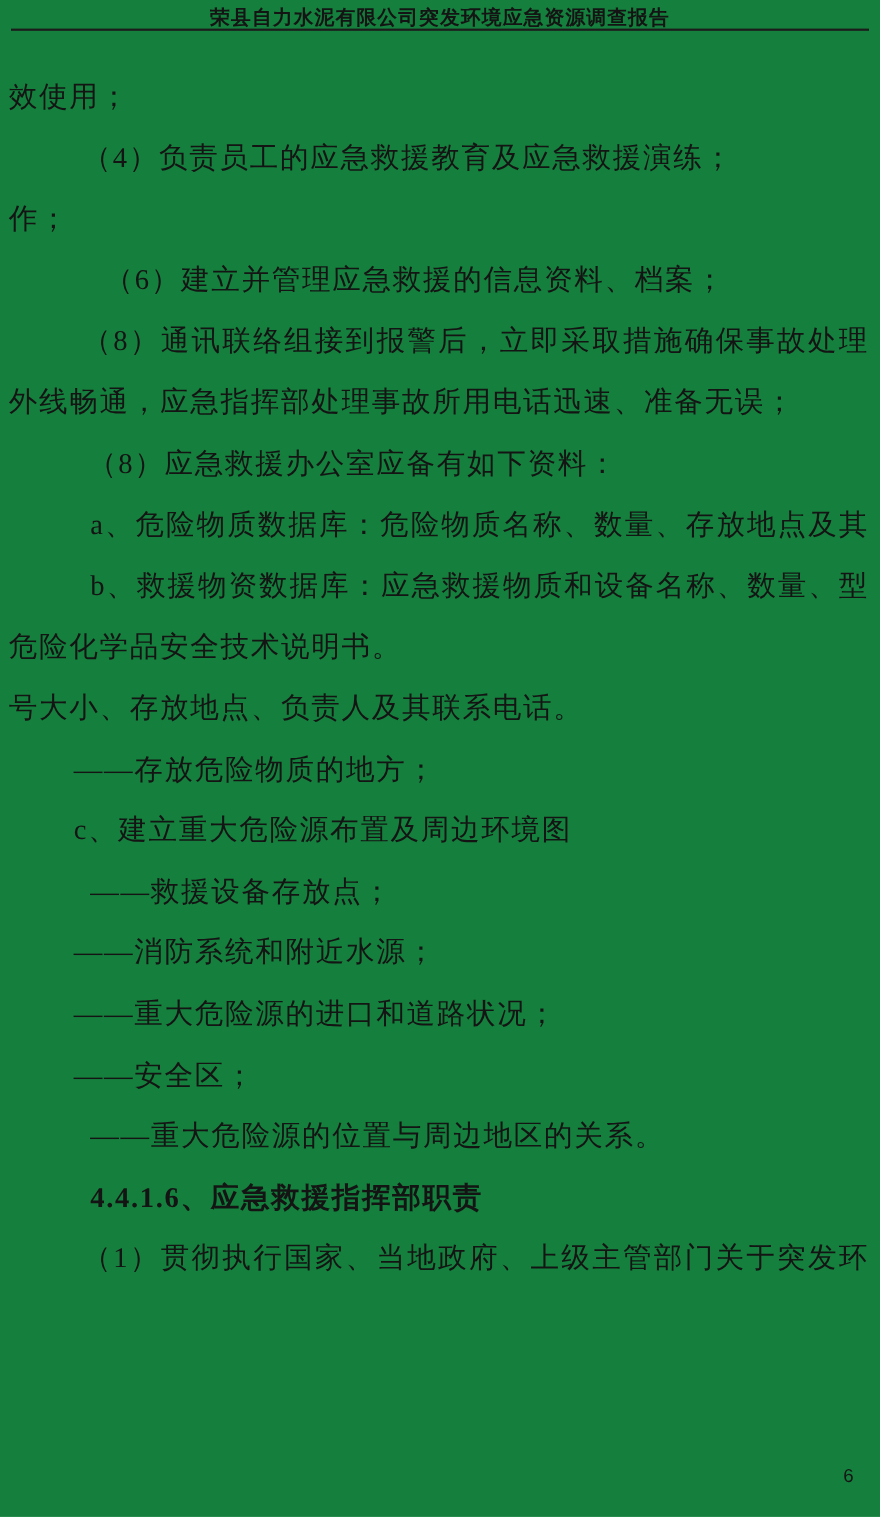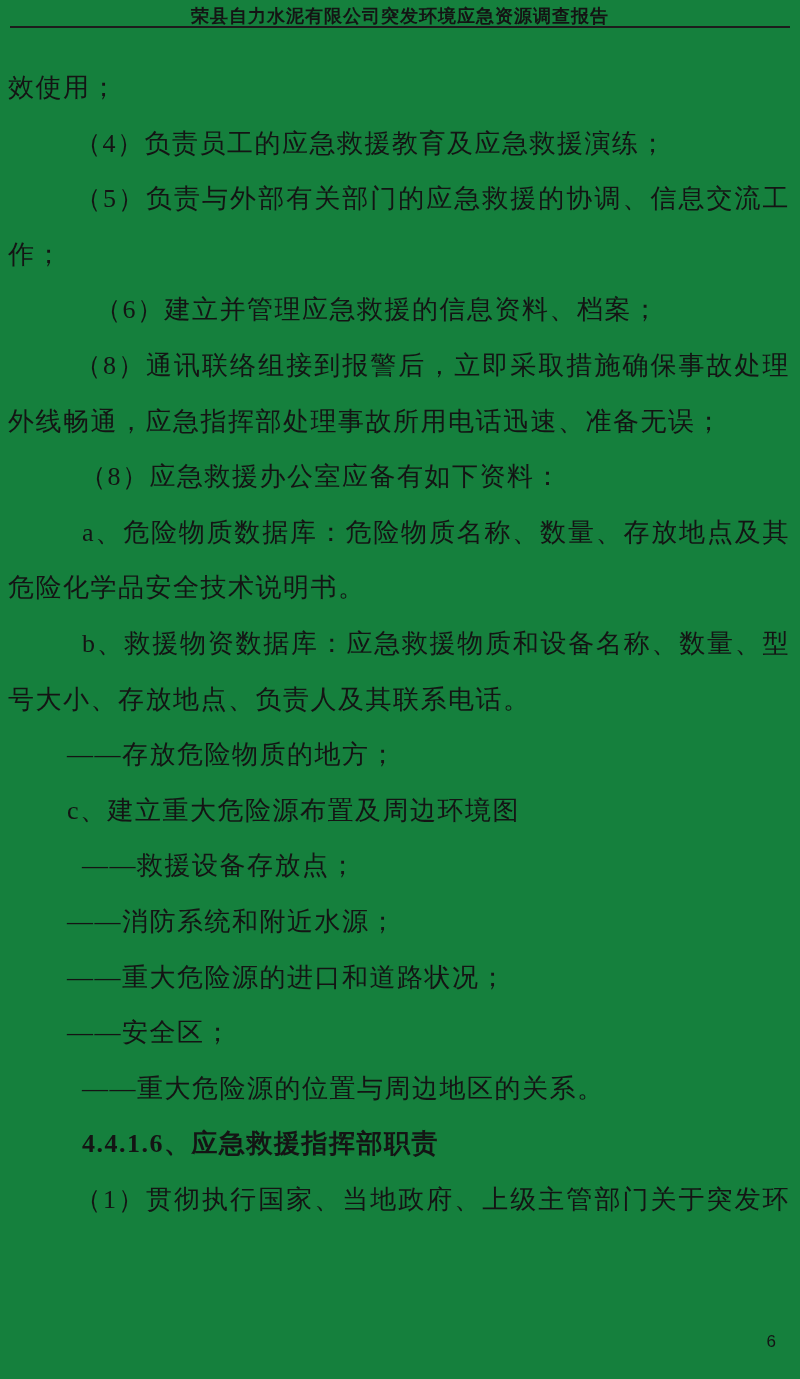--- a/index.html
+++ b/index.html
@@ -63,29 +63,28 @@
 
 <div class="page">
 
   <header class="hdr">
     <div class="hdr-title">荣县自力水泥有限公司突发环境应急资源调查报告</div>
   </header>
 
   <main class="doc-body">
     <div class="line i0">效使用；</div>
     <div class="line i75">（4）负责员工的应急救援教育及应急救援演练；</div>
-    <div class="line i75 fill">（5）负责与外部有关部门的应急救援的协调、信息交流工</div>
     <div class="line i0">作；</div>
     <div class="line i95">（6）建立并管理应急救援的信息资料、档案；</div>
     <div class="line i75 fill">（8）通讯联络组接到报警后，立即采取措施确保事故处理</div>
     <div class="line i0">外线畅通，应急指挥部处理事故所用电话迅速、准备无误；</div>
     <div class="line i80">（8）应急救援办公室应备有如下资料：</div>
     <div class="line i82 fill">a、危险物质数据库：危险物质名称、数量、存放地点及其</div>
+    <div class="line i82 fill">b、救援物资数据库：应急救援物质和设备名称、数量、型</div>
     <div class="line i0">危险化学品安全技术说明书。</div>
-    <div class="line i82 fill">b、救援物资数据库：应急救援物质和设备名称、数量、型</div>
     <div class="line i0">号大小、存放地点、负责人及其联系电话。</div>
     <div class="line i67">——存放危险物质的地方；</div>
     <div class="line i67">c、建立重大危险源布置及周边环境图</div>
     <div class="line i82">——救援设备存放点；</div>
     <div class="line i67">——消防系统和附近水源；</div>
     <div class="line i67">——重大危险源的进口和道路状况；</div>
     <div class="line i67">——安全区；</div>
     <div class="line i82">——重大危险源的位置与周边地区的关系。</div>
     <div class="line i82 heading">4.4.1.6、应急救援指挥部职责</div>
     <div class="line i75 fill">（1）贯彻执行国家、当地政府、上级主管部门关于突发环</div>

